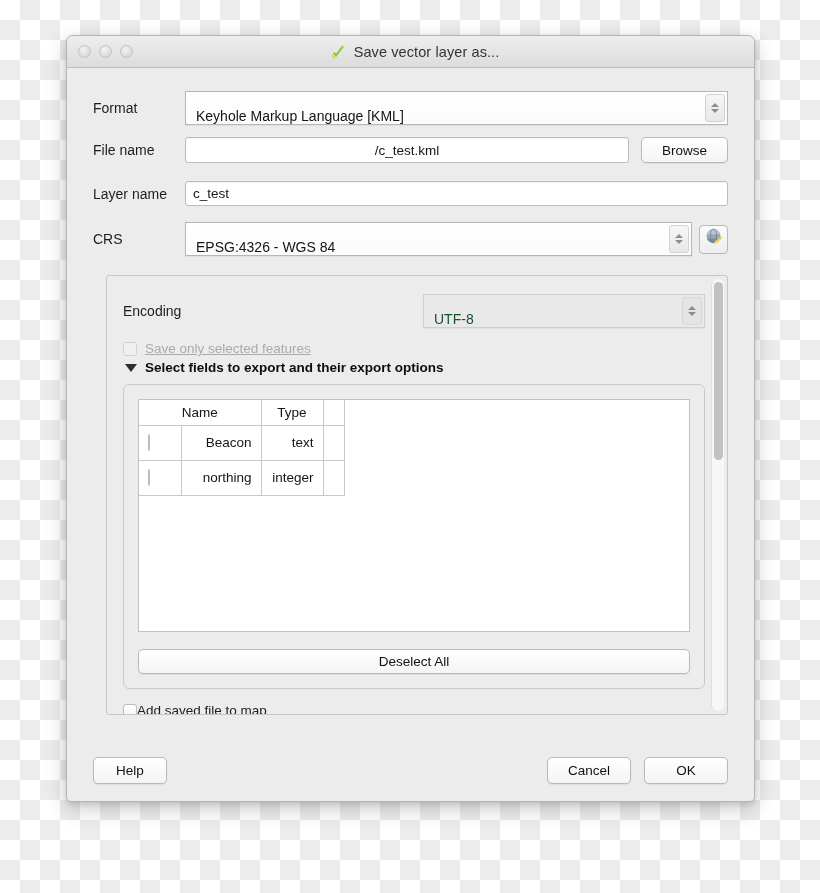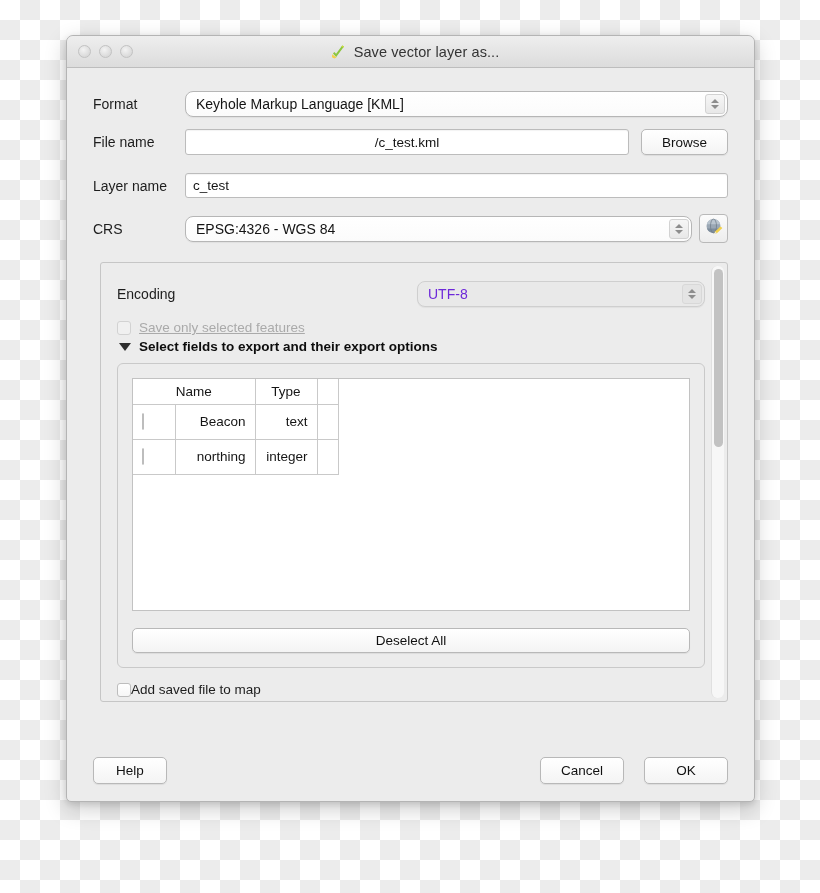--- a/index.html
+++ b/index.html
@@ -70,34 +70,34 @@
     height: 25px;
     background: #ffffff;
     border: 1px solid #bcbcbc;
     border-radius: 3px;
     font-size: 13.5px; color: #141414;
     display: flex; align-items: center;
     padding: 7px 7px;
     box-shadow: inset 0 1px 1px rgba(0,0,0,0.05);
   }
   .combo {
-    height: 26px;
+    height: 34px;
     background: linear-gradient(#ffffff, #fbfbfb);
     border: 1px solid #b6b6b6;
-    border-radius: 8px;
+    border-radius: 0;
     font-size: 14px; color: #141414;
-    display: flex; align-items: center;
+    display: flex; align-items: flex-end;
     padding: 0 28px 0 10px;
     position: relative;
     box-shadow: 0 1px 1px rgba(0,0,0,0.05);
   }
   .combo.disabled {
     background: #e9e9e9;
     border-color: #cfcfcf;
-    color: #6d28d9;
+    color: #14532d;
   }
   .stepper {
     position: absolute; right: 2px; top: 2px;
     width: 20px; height: calc(100% - 4px);
     background: linear-gradient(#f6f6f6, #e8e8e8);
     border-radius: 3px;
     border: 1px solid #d2d2d2;
     display: flex; flex-direction: column;
     align-items: center; justify-content: center; gap: 2px;
   }
@@ -122,21 +122,21 @@
   .globe-btn {
     width: 29px; height: 29px; margin-left: 7px;
     background: linear-gradient(#fbfbfb, #ededed);
     border: 1px solid #b9b9b9; border-radius: 4px;
     display:flex; align-items:center; justify-content:center;
   }
 
   
   #scroll-panel {
     position: relative;
-    margin: 19px 0 0 7px;
+    margin: 19px 0 0 13px;
     height: 440px;
     background: #ececec;
     border: 1px solid #c6c6c6;
     border-radius: 3px;
     overflow: hidden;
   }
   #scroll-inner { padding: 18px 22px 0 16px; }
 
   .enc-row { display: flex; align-items: center; margin-bottom: 13px; }
   .enc-label { font-size: 14px; color: #1d1d1d; flex: 0 0 300px; }
@@ -225,21 +225,21 @@
 
   
   #footer {
     position: absolute; left: 0; right: 0; bottom: 0;
     height: 62px;
     padding: 0 26px;
     display: flex; align-items: center;
   }
   #footer .btn { min-width: 74px; padding: 0 16px; height: 27px; }
   .spacer { flex: 1 1 auto; }
-  #btn-cancel { margin-right: 20px; min-width: 84px !important; }
+  #btn-cancel { margin-right: 13px; min-width: 84px !important; }
   #btn-ok { min-width: 84px !important; }
 </style>
 </head>
 <body>
 
 <div id="canvas">
 
   <div id="window">
 
     <div id="titlebar">

